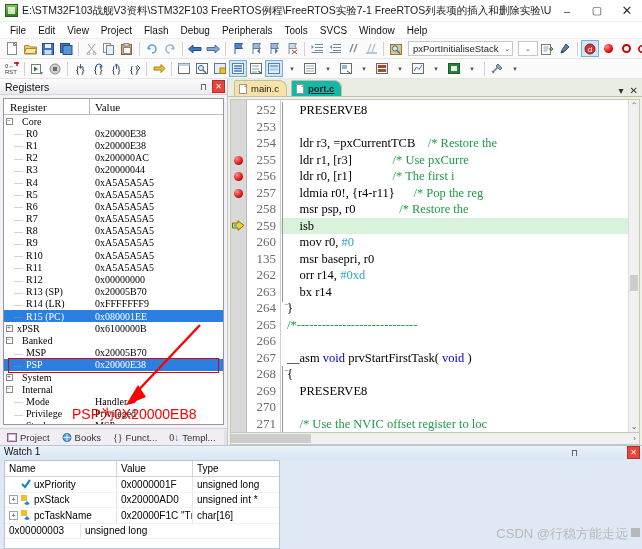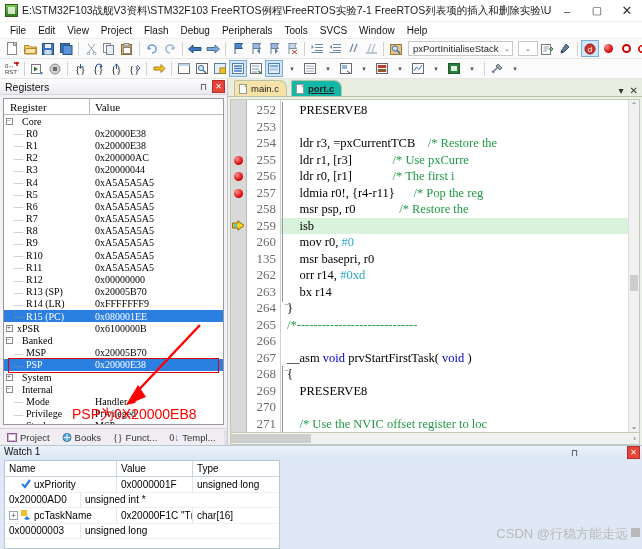--- a/index.html
+++ b/index.html
@@ -1098,20 +1098,28 @@
               <span class="wspace"></span>
               <span class="wicon-d"><svg width="10" height="10">
                   <path d="M1 5 L4 8 L9 1" stroke="#2a7fe0" stroke-width="2.2" fill="none"></path>
                 </svg></span>
               <span>uxPriority</span>
             </div>
             <div class="w-c2">0x0000001F</div>
             <div class="w-c3">unsigned long</div>
           </div>
           <div class="w-row">
+            <div class="w-c1">
+              <span class="wexp">+</span>
+              <span class="wicon-d"><svg width="10" height="10">
+                  <rect x="0" y="0" width="6" height="6" fill="#f0c02c"></rect>
+                  <path d="M3 9 L6 6 L9 9 L6 10 Z" fill="#2a7fe0"></path>
+                </svg></span>
+              <span>pxStack</span>
+            </div>
             <div class="w-c2">0x20000AD0</div>
             <div class="w-c3">unsigned int *</div>
           </div>
           <div class="w-row">
             <div class="w-c1">
               <span class="wexp">+</span>
               <span class="wicon-d"><svg width="10" height="10">
                   <rect x="0" y="0" width="6" height="6" fill="#f0c02c"></rect>
                   <path d="M3 9 L6 6 L9 9 L6 10 Z" fill="#2a7fe0"></path>
                 </svg></span>

